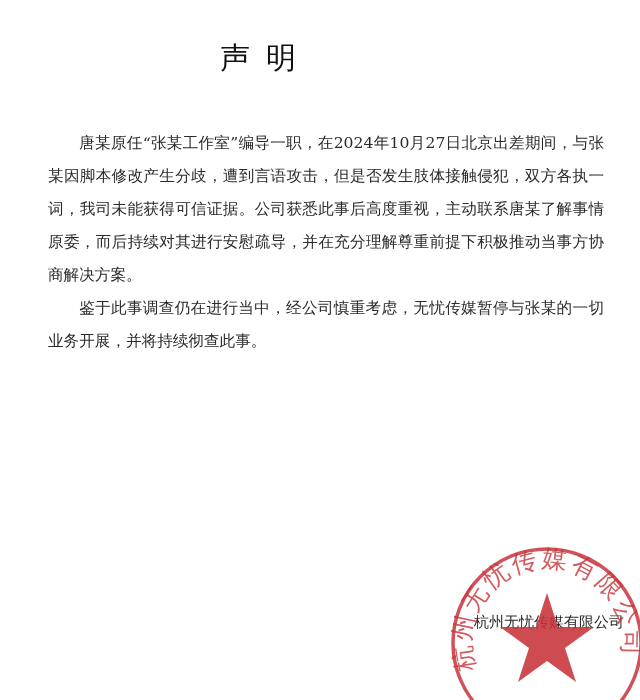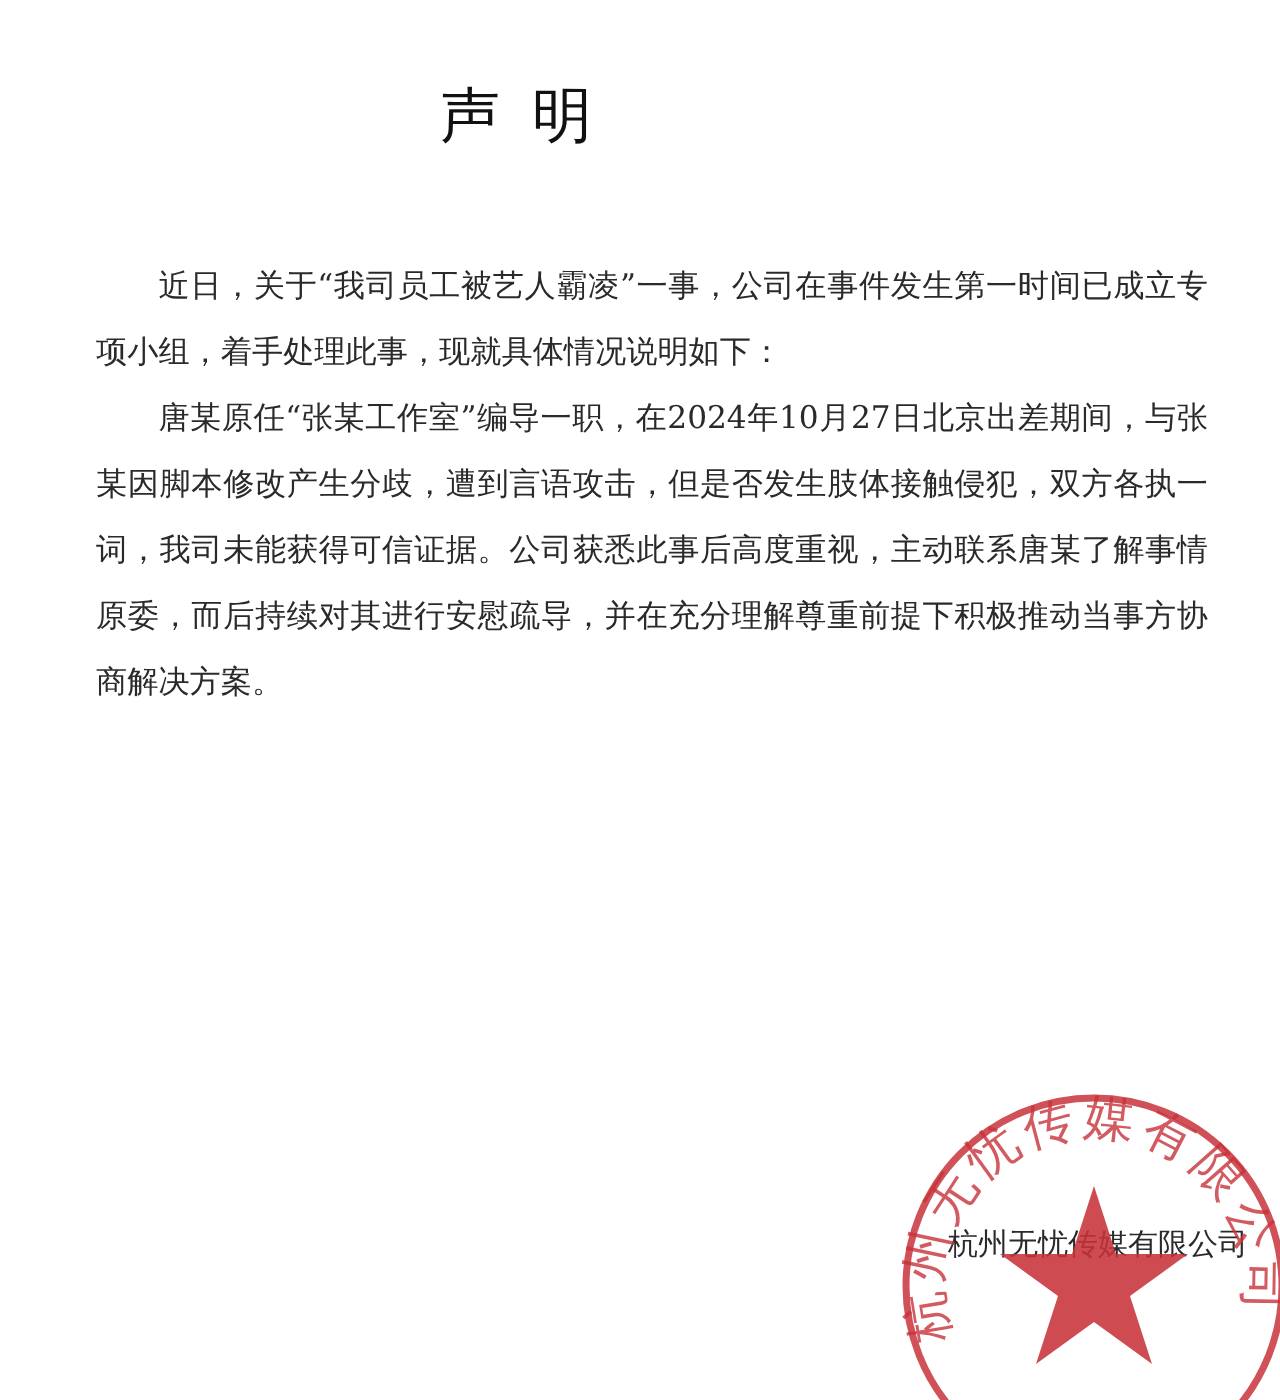--- a/index.html
+++ b/index.html
@@ -30,22 +30,22 @@
     position: absolute; left: 447px; top: 543px; width: 200px; height: 200px;
     pointer-events: none;
   }
 </style>
 </head>
 <body>
 
 <div class="title">声明</div>
 
 <div class="body">
-  <p>近日，关于“我司员工被艺人霸凌”一事，公司在事件发生第一时间已成立专项小组，着手处理此事，现就具体情况说明如下：</p>
   <p>唐某原任“张某工作室”编导一职，在2024年10月27日北京出差期间，与张某因脚本修改产生分歧，遭到言语攻击，但是否发生肢体接触侵犯，双方各执一词，我司未能获得可信证据。公司获悉此事后高度重视，主动联系唐某了解事情原委，而后持续对其进行安慰疏导，并在充分理解尊重前提下积极推动当事方协商解决方案。</p>
+  <p>鉴于此事调查仍在进行当中，经公司慎重考虑，无忧传媒暂停与张某的一切业务开展，并将持续彻查此事。</p>
 </div>
 
 <div class="sign">
   <div>杭州无忧传媒有限公司</div>
 </div>
 
 <svg class="stamp" viewBox="0 0 200 200">
   <defs>
     <path id="ringPath" d="M 30 130 A 76 76 0 1 1 170 130"></path>
   </defs>

